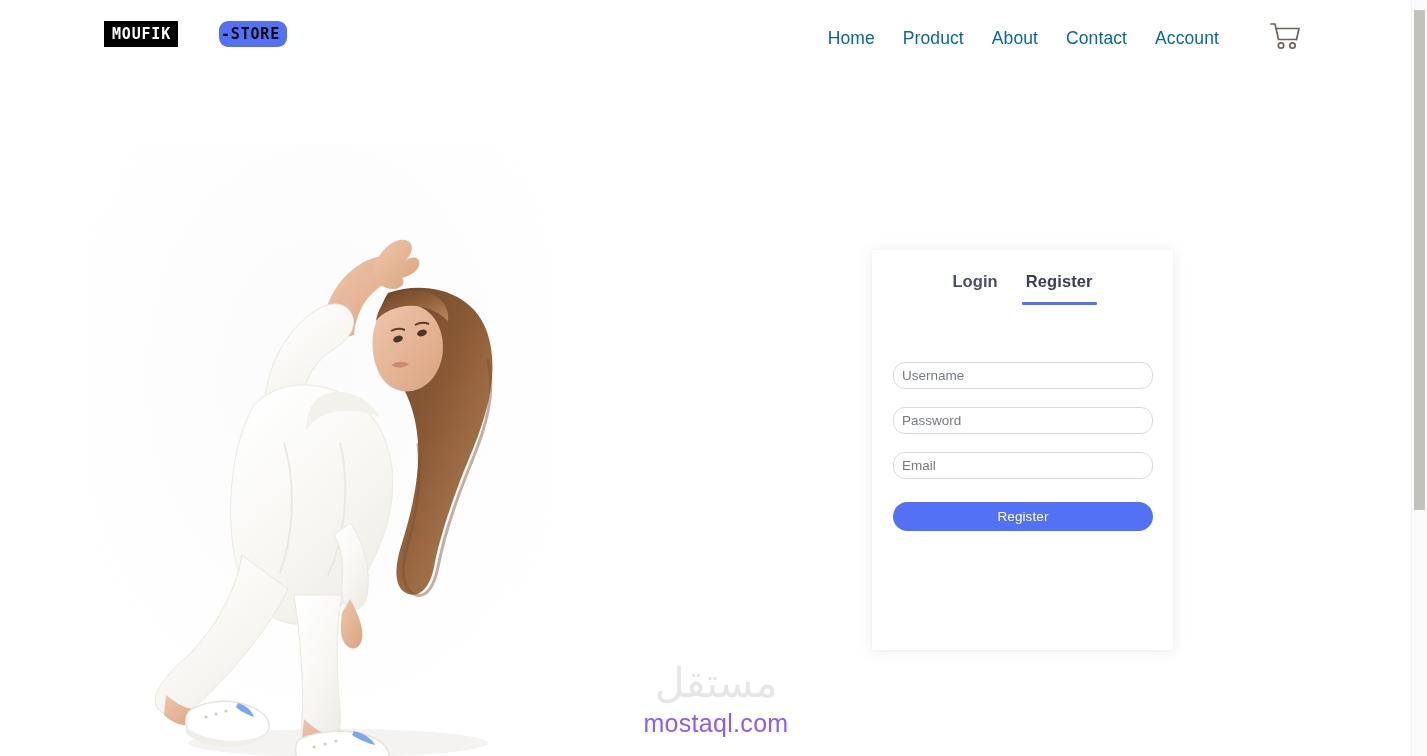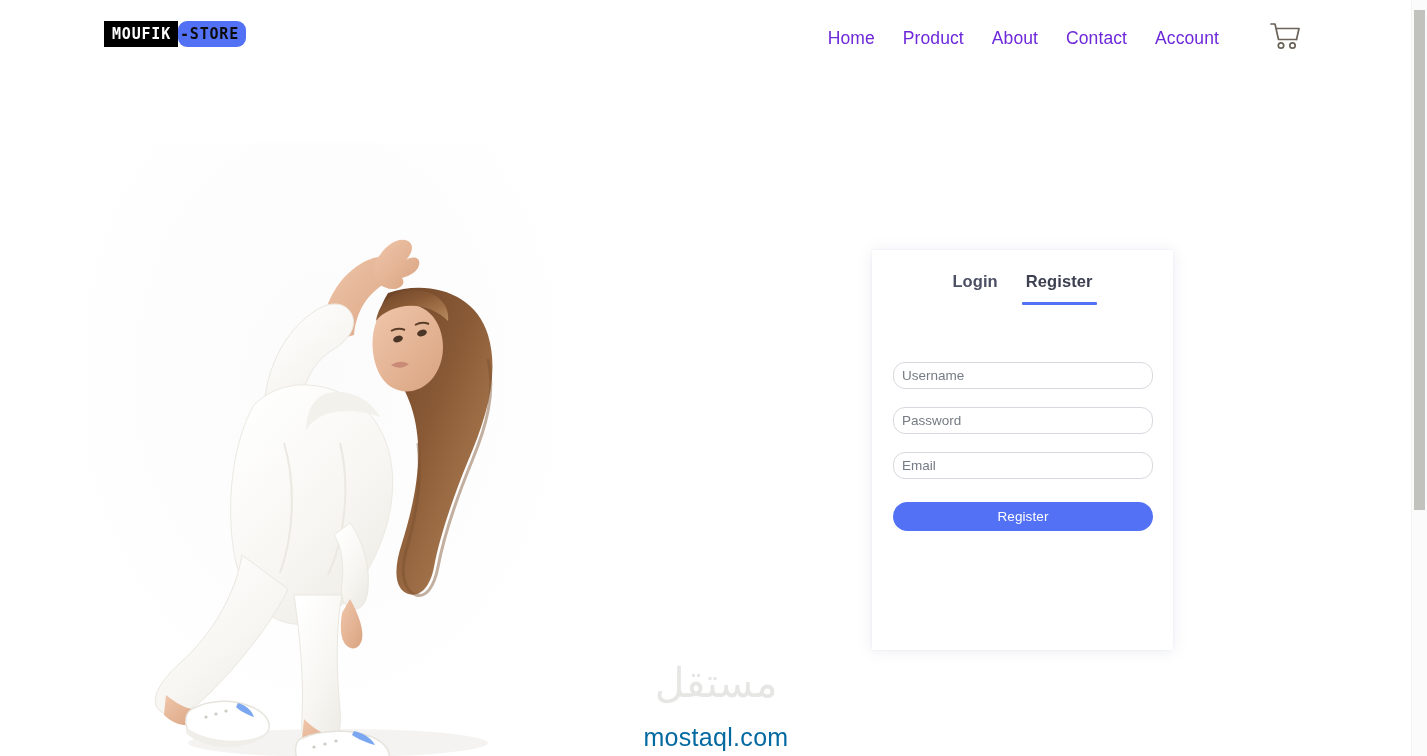--- a/index.html
+++ b/index.html
@@ -37,20 +37,21 @@
     left: 104px;
     top: 21px;
     height: 26px;
     display: flex;
     align-items: stretch;
     font-family: "DejaVu Sans Mono", monospace;
     font-weight: bold;
     font-size: 15px;
     letter-spacing: 0.8px;
     line-height: 26px;
+    gap: 41px;
   }
   .logo-main {
     background: #000000;
     color: #ffffff;
     padding: 0 7px 0 8px;
     display: flex;
     align-items: center;
   }
   .logo-sub {
     background: #5271f5;
@@ -64,21 +65,21 @@
   .nav {
     position: absolute;
     right: 108px;
     top: 22px;
     display: flex;
     align-items: center;
     gap: 28px;
   }
   .nav-link {
     font-size: 17.5px;
-    color: #6d28d9;
+    color: #0369a1;
     text-decoration: none;
     letter-spacing: 0.1px;
     cursor: pointer;
     white-space: nowrap;
   }
   .cart-icon {
     margin-left: 20px;
     width: 36px;
     height: 36px;
     display: flex;
@@ -187,24 +188,24 @@
     font-family: Liberation Serif, serif;
     font-size: 41px;
     color: #e6e7e5;
     line-height: 1.05;
     direction: rtl;
     letter-spacing: 1px;
   }
   .wm-en {
     font-family: "Liberation Sans", sans-serif;
     font-size: 25px;
-    color: #0369a1;
+    color: #8b5cf6;
     line-height: 1.1;
     letter-spacing: 0.3px;
-    margin-top: 19px;
+    margin-top: 5px;
   }
 
   
   .scrollbar-track {
     position: absolute;
     right: 0;
     top: 0;
     width: 16px;
     height: 756px;
     background: #fbfbfb;

